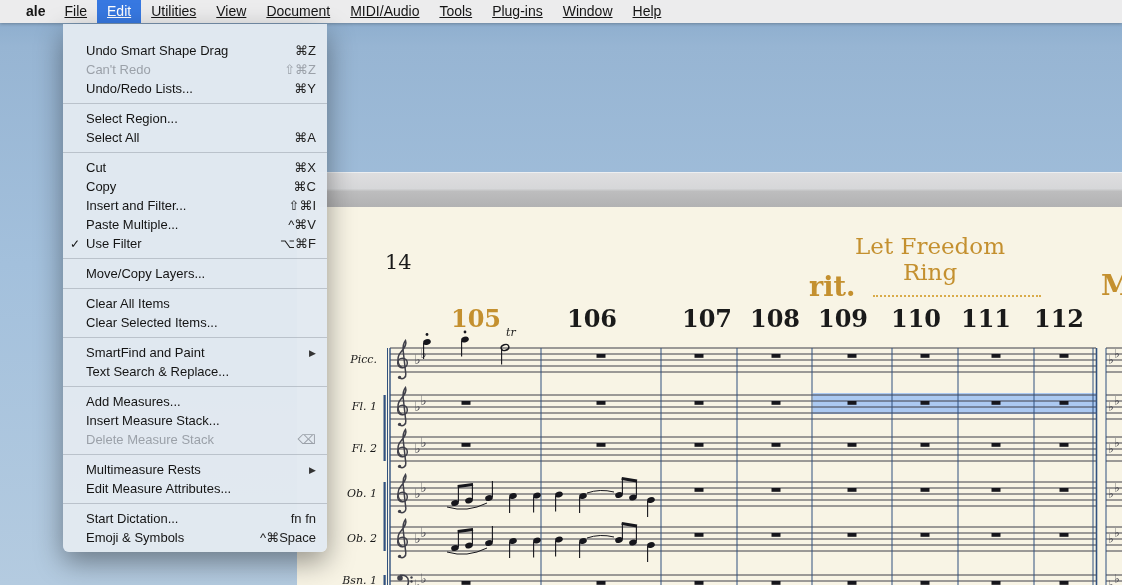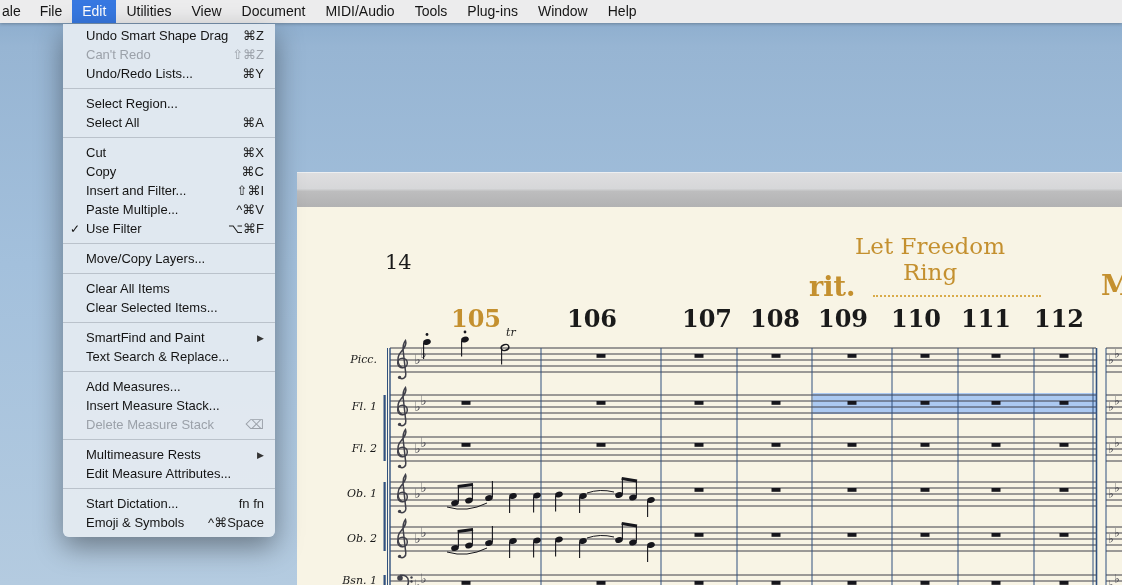--- a/index.html
+++ b/index.html
@@ -3,27 +3,27 @@
 <meta charset="utf-8">
 <style>
   html,body{margin:0;padding:0;}
   #page{position:relative;width:1122px;height:585px;overflow:hidden;
         font-family:"Liberation Sans",sans-serif;
         background:linear-gradient(180deg,#87a9cb 0%,#97b5d3 8%,#a3c0dc 45%,#b4cbe0 100%);}
   
   #menubar{position:absolute;left:0;top:0;right:0;height:23px;background:#ececed;
            display:flex;align-items:stretch;font-size:14px;color:#151515;z-index:30;
            box-shadow:0 1px 3px rgba(0,0,0,.25);}
-  .mb-app{font-weight:normal;line-height:23px;padding:0 9px 0 2px;}
-  .mb-item{line-height:23px;padding:0 10px;}
+  .mb-app{font-weight:bold;line-height:23px;padding:0 9px 0 2px;margin-left:24px;}
+  .mb-item{line-height:23px;padding:0 10px;text-decoration:underline;}
   .mb-item.active{background:#3778e1;color:#fff;}
   
-  #edit-menu{position:absolute;left:63px;top:24px;width:212px;z-index:40;
+  #edit-menu{position:absolute;left:63px;top:24px;width:264px;z-index:40;
              background:rgba(226,233,241,0.97);border-radius:0 0 6px 6px;
-             padding:2px 0 5px 0;box-shadow:0 10px 28px rgba(0,0,0,.4);
+             padding:17px 0 5px 0;box-shadow:0 10px 28px rgba(0,0,0,.4);
              font-size:13px;color:#141414;}
   .menu-row{display:flex;align-items:center;height:19px;padding:0 11px 0 7px;}
   .menu-row .chk{width:16px;font-size:12px;}
   .menu-row .lab{flex:1;white-space:nowrap;}
   .menu-row .sc{white-space:nowrap;color:#202020;}
   .menu-row .sc.arrow{font-size:9px;color:#333;}
   .menu-row.hl{background:#3579e0;color:#fff;}
   .menu-row.hl .sc{color:#fff;}
   .menu-row.dis{color:#9ba1a9;}
   .menu-row.dis .sc{color:#9ba1a9;}

